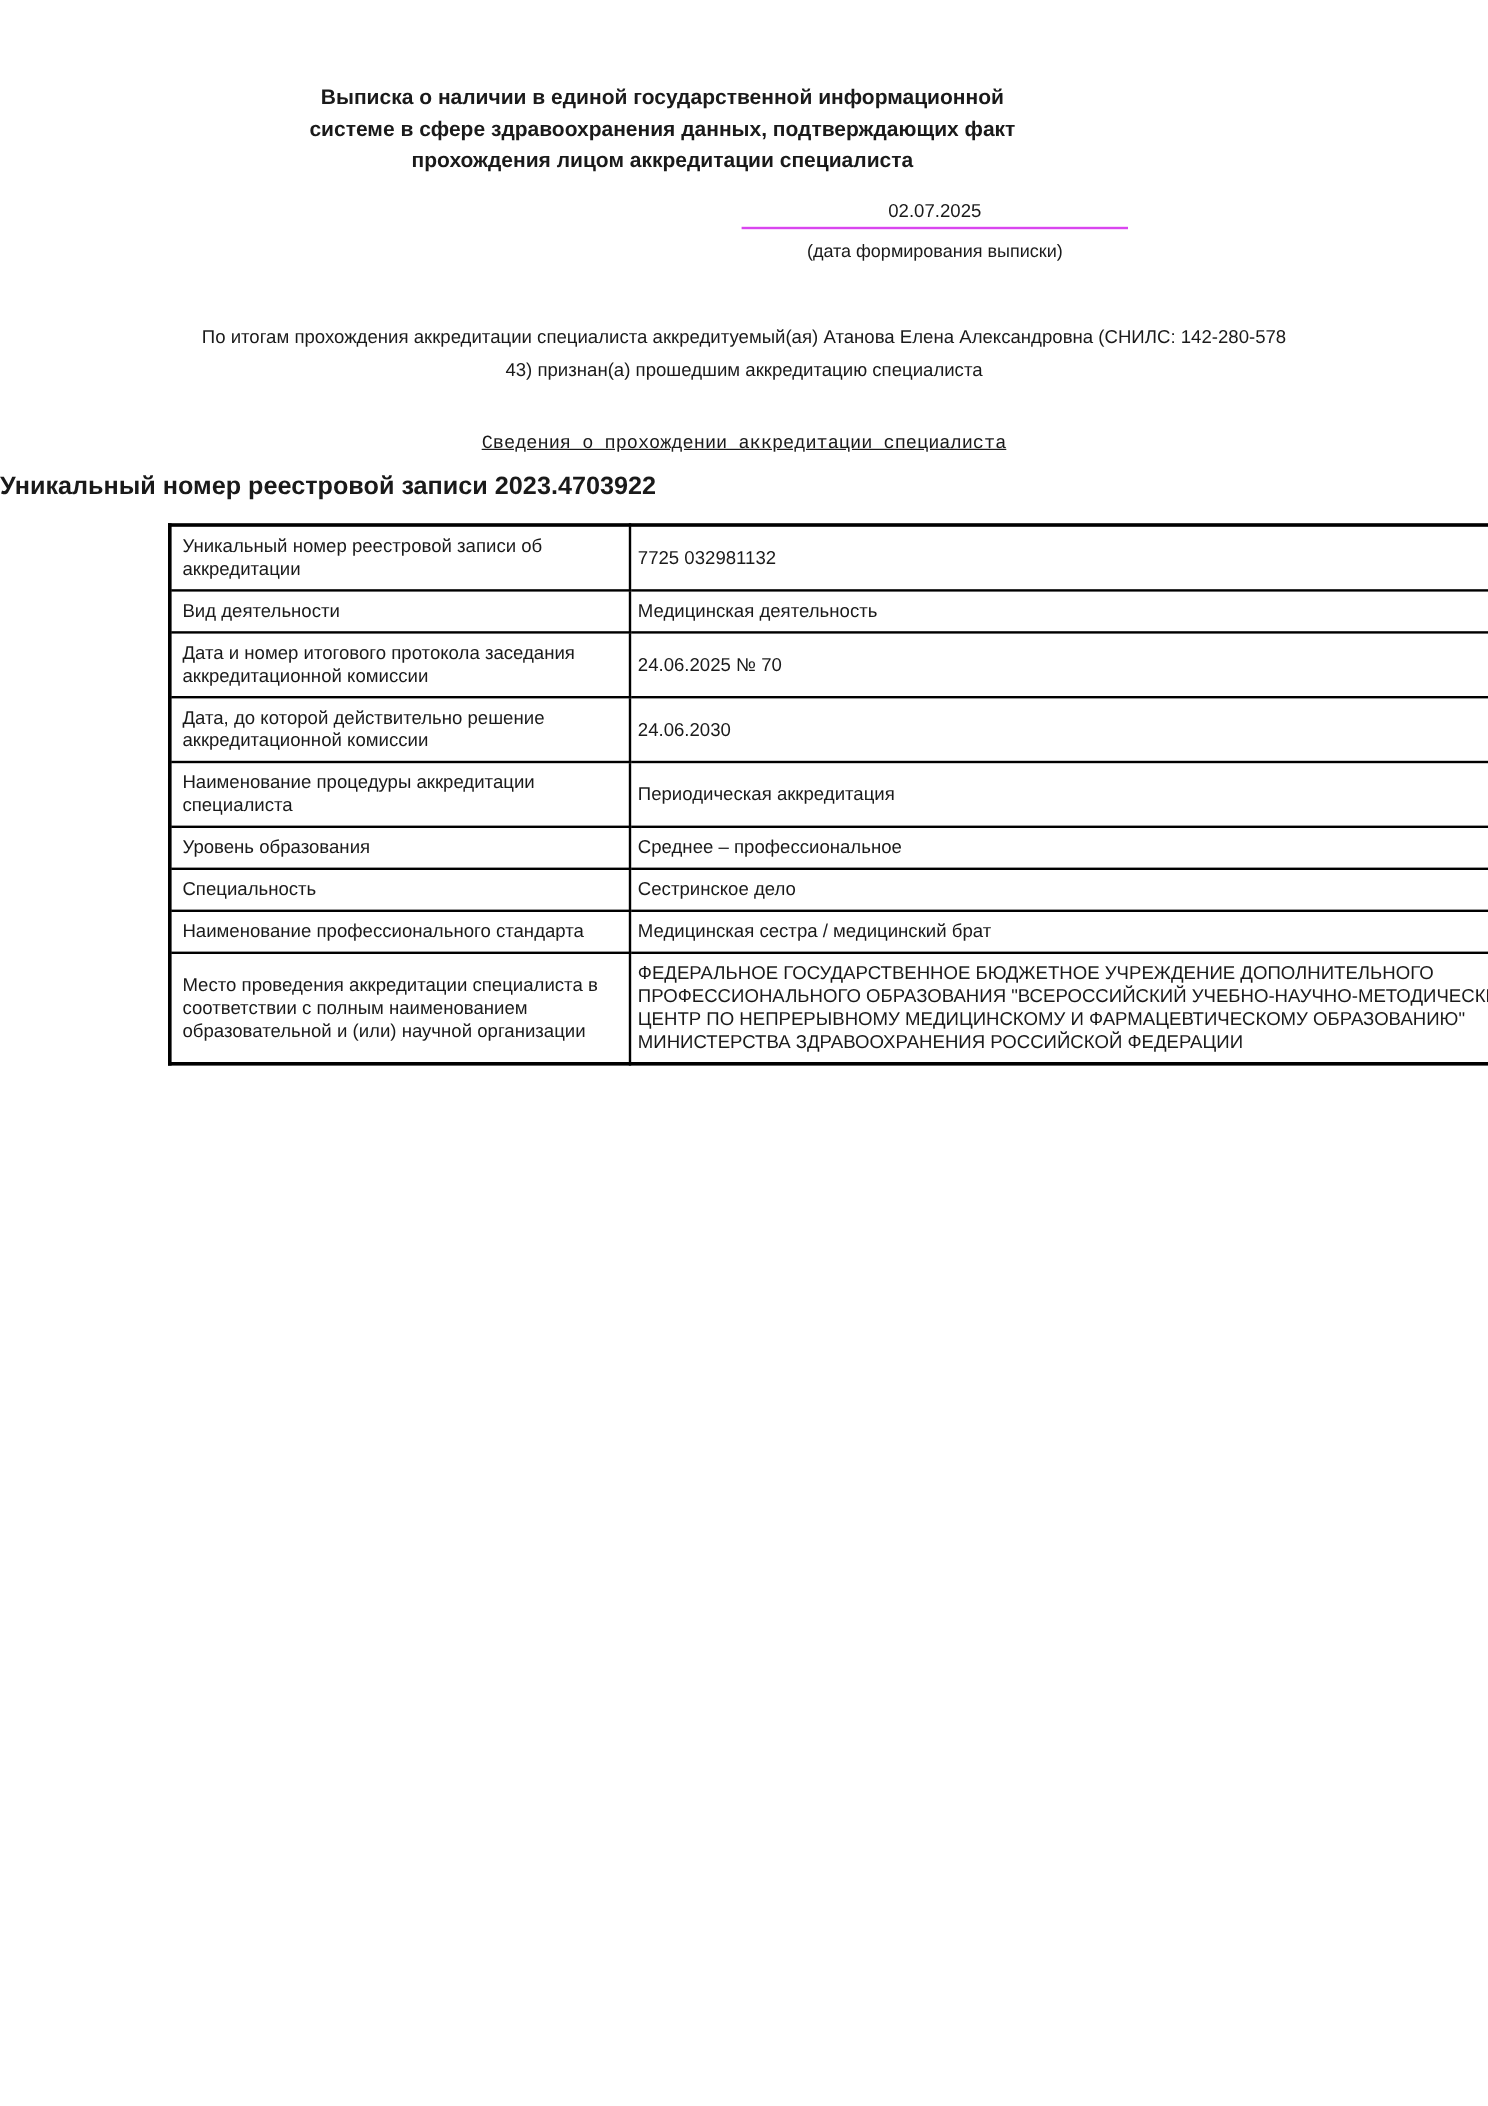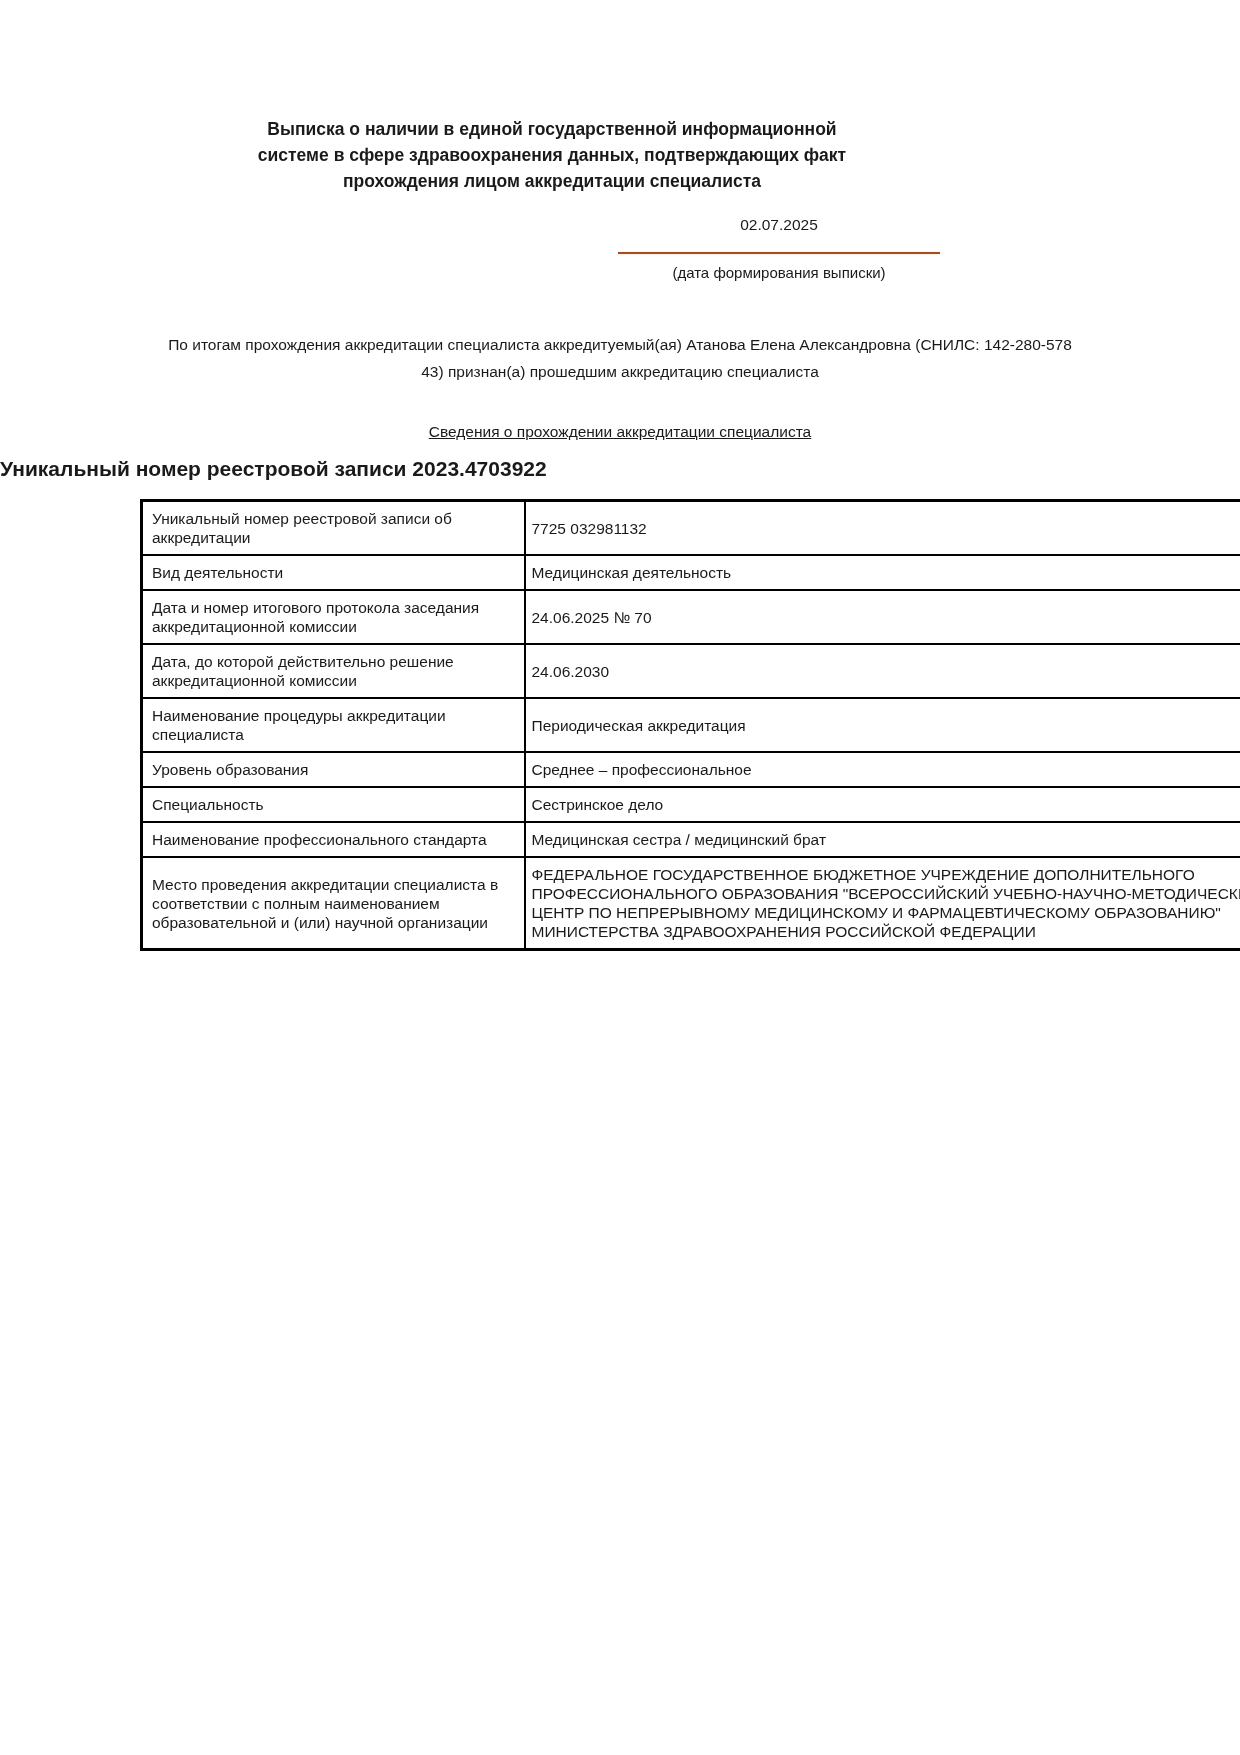--- a/index.html
+++ b/index.html
@@ -7,59 +7,60 @@
   body {
     width: 1240px;
     height: 1755px;
     position: relative;
     font-family: "Liberation Sans", "DejaVu Sans", sans-serif;
     color: #1a1a1a;
     background: #ffffff;
     overflow: hidden;
   }
   .doc-title {
-    margin-top: 116px;
+    margin-top: 68px;
     margin-left: 200px;
     width: 704px;
     text-align: center;
     font-size: 17.5px;
     font-weight: bold;
     line-height: 26px;
   }
   .date-block {
     margin-top: 22px;
     margin-left: 618px;
     width: 322px;
     text-align: center;
     font-size: 15px;
   }
   .date-value {
     display: block;
-    padding-bottom: 18px;
-    border-bottom: 2px solid #c2410c;
+    padding-bottom: 3px;
+    border-bottom: 2px solid #d946ef;
     font-size: 15.5px;
   }
   .date-caption {
     display: block;
     padding-top: 10px;
     font-size: 15px;
   }
   .intro {
     margin-top: 50px;
     width: 100%;
     text-align: center;
     font-size: 15.5px;
     line-height: 27px;
   }
   .section-heading {
     margin-top: 38px;
     width: 100%;
     text-align: center;
     font-size: 15.5px;
     text-decoration: underline;
+    font-family: Liberation Mono, monospace;
   }
   .registry-subtitle {
     margin-top: 16px;
     width: 100%;
     text-align: left;
     font-size: 21px;
     font-weight: bold;
   }
   table.acc-table {
     margin-top: 18px;

